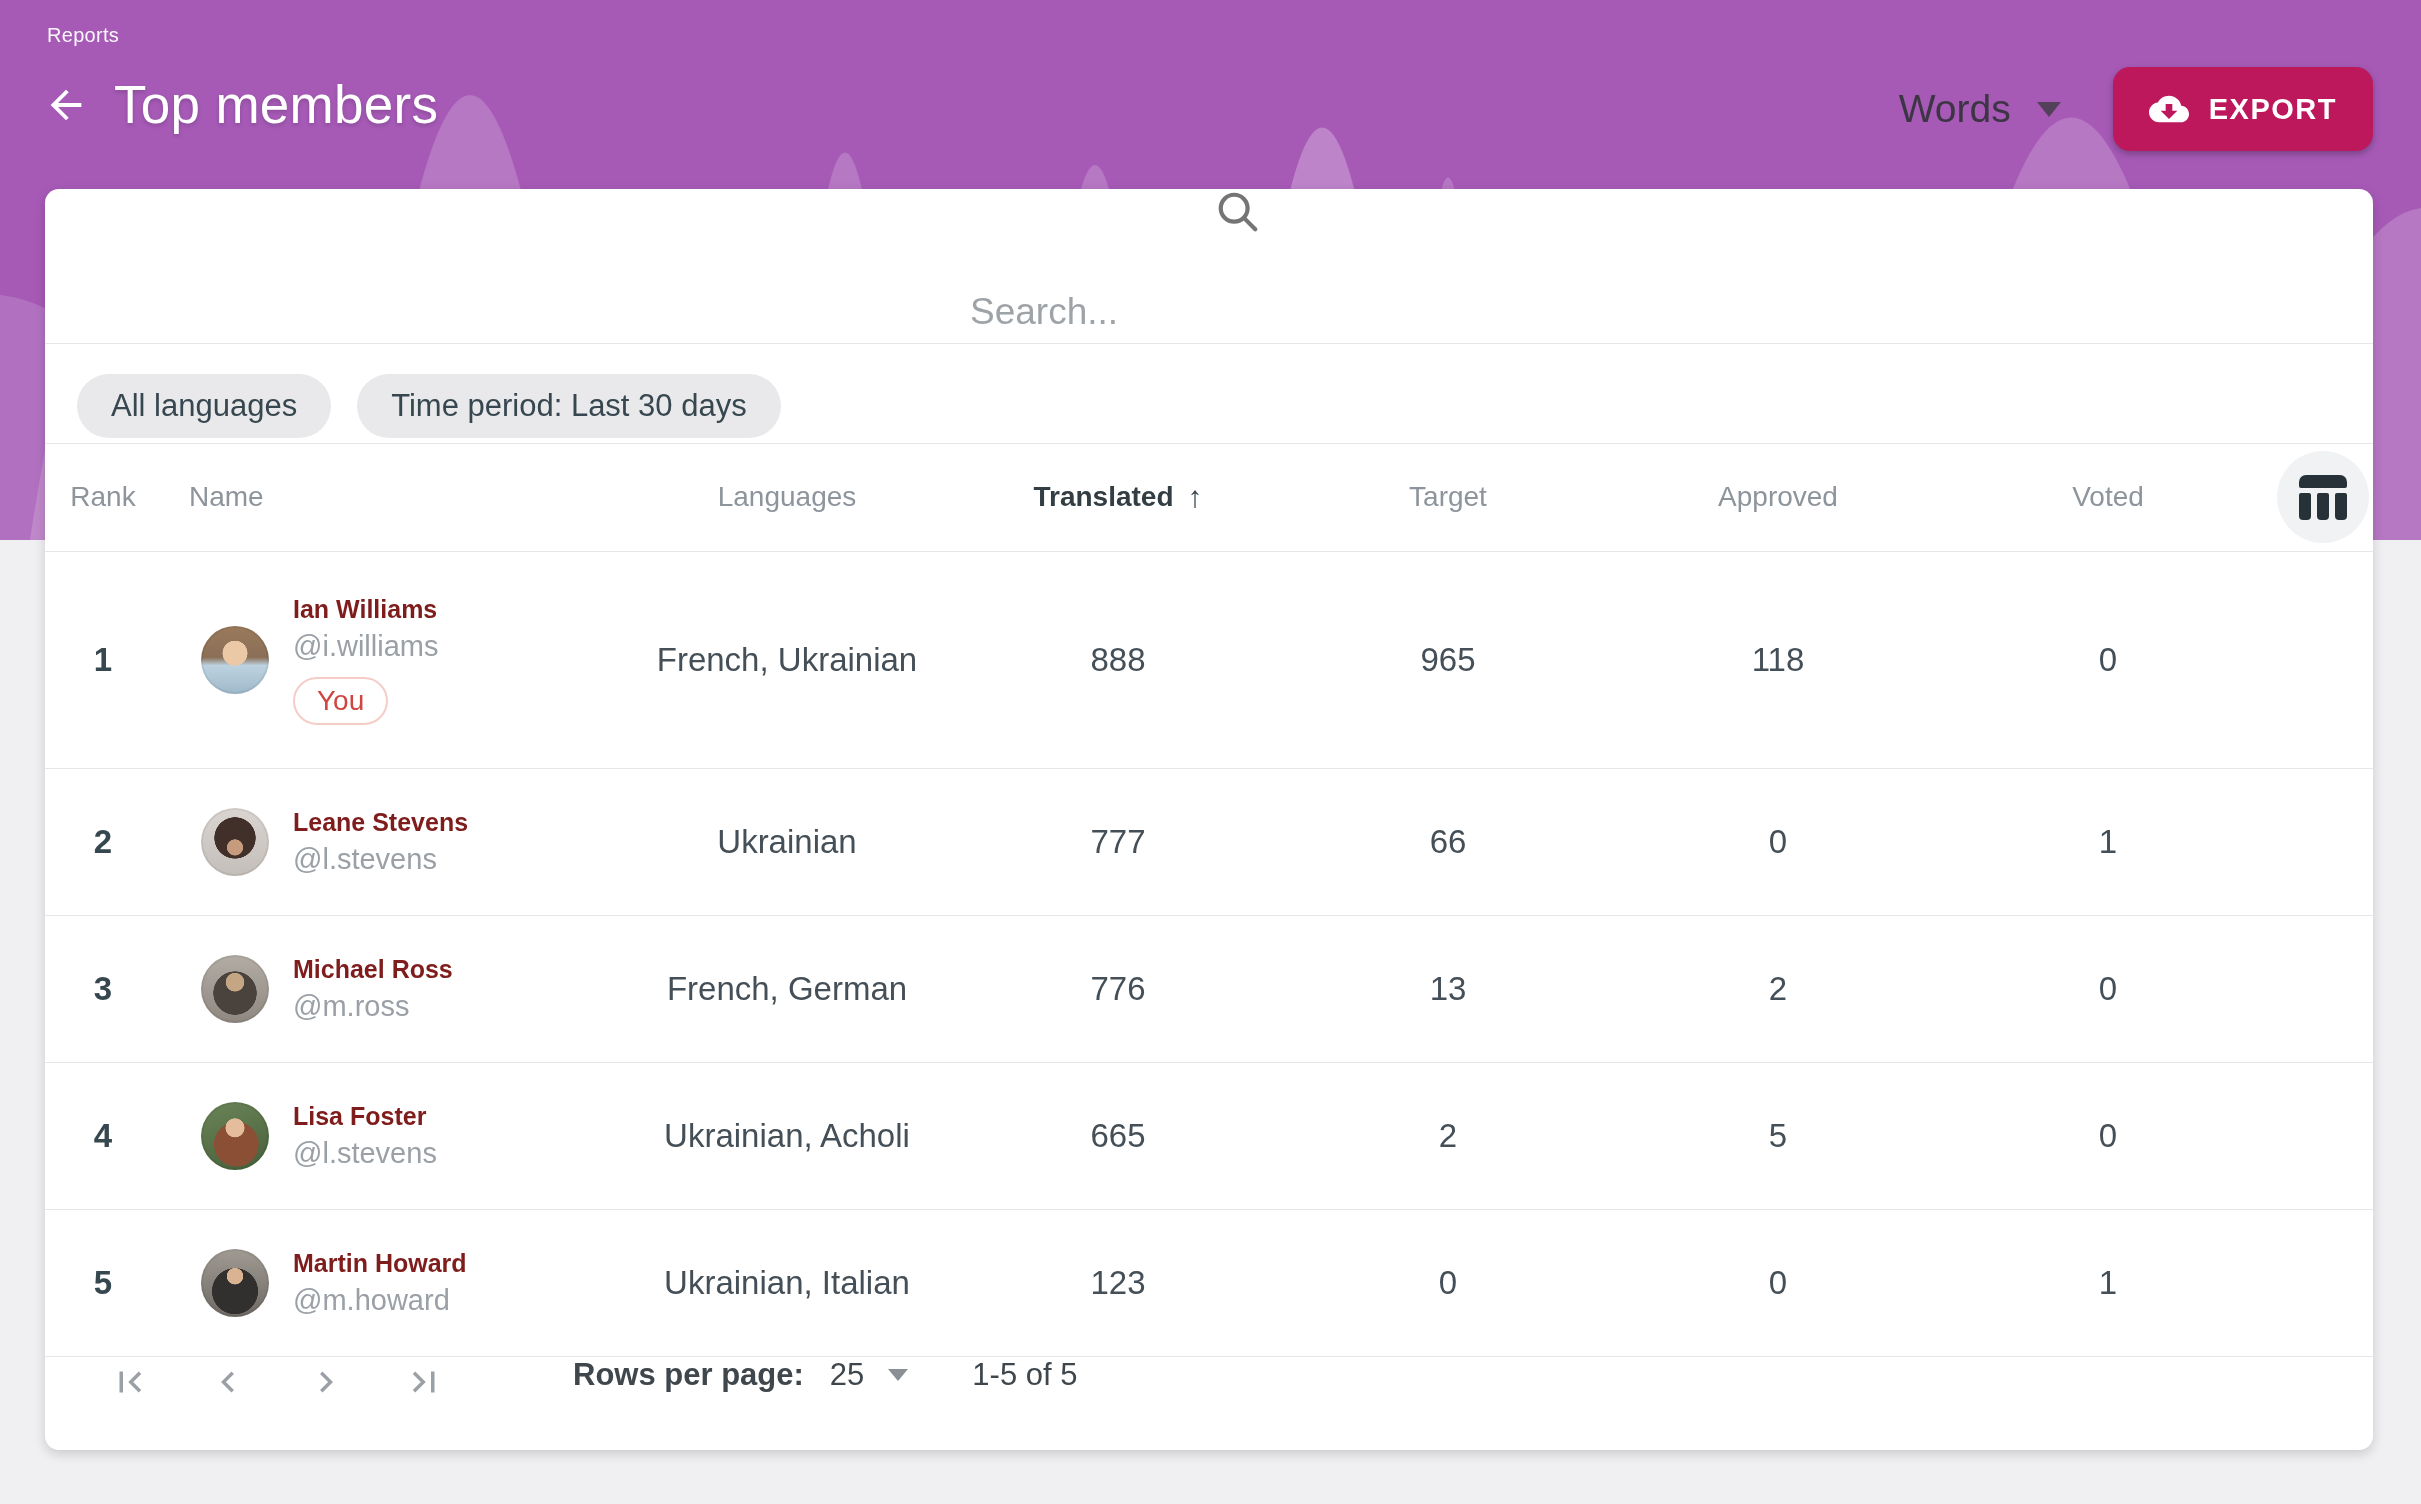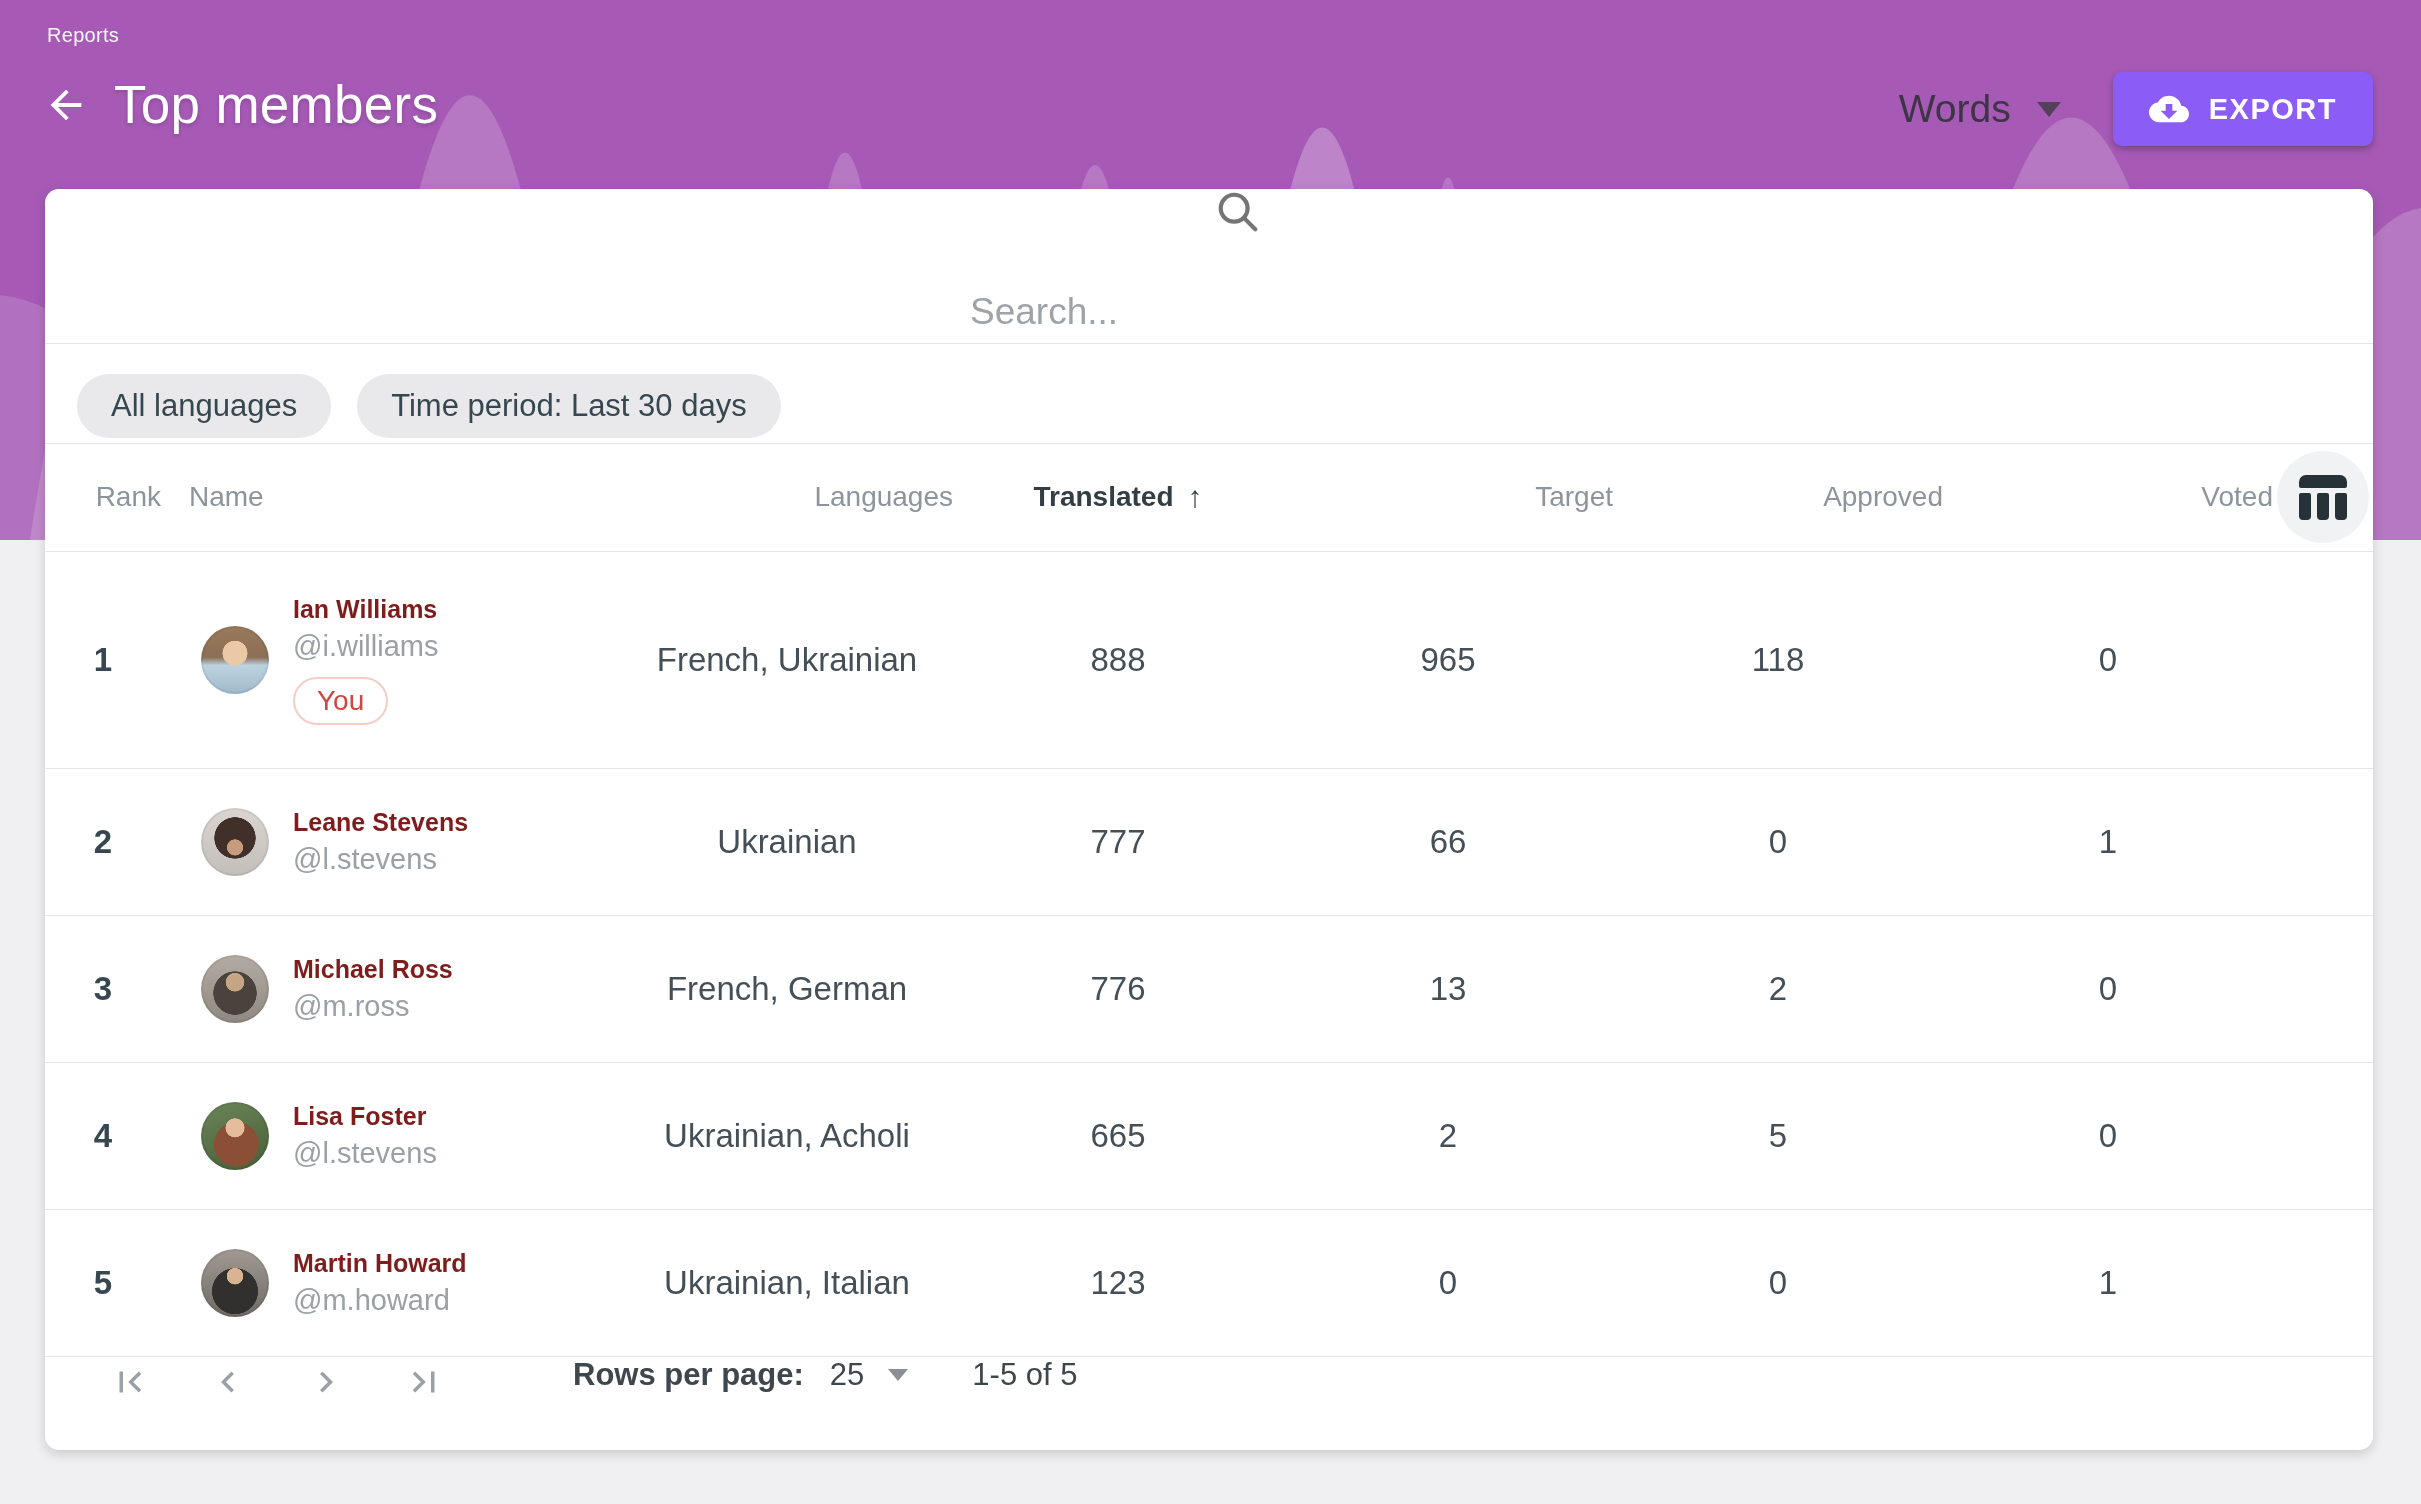--- a/index.html
+++ b/index.html
@@ -35,22 +35,22 @@
     position:absolute; top:70px; right:48px; height:78px;
     display:flex; align-items:center; gap:52px;
   }
   .unit-select { display:flex; align-items:center; gap:26px; cursor:pointer; }
   .unit-select .unit-label { font-size:39px; color:#3d3545; }
   .tri-down {
     width:0; height:0; border-left:12px solid transparent; border-right:12px solid transparent;
     border-top:15px solid #53415c;
   }
   .export-btn {
-    height:74px; padding:0 36px; border:none; border-radius:9px;
-    background:#8b5cf6; color:#ffffff; display:flex; align-items:center; gap:20px;
+    height:84px; padding:0 36px; border:none; border-radius:17px;
+    background:#be185d; color:#ffffff; display:flex; align-items:center; gap:20px;
     font-family:inherit; font-size:29px; font-weight:bold; letter-spacing:1.5px;
     box-shadow:0 3px 7px rgba(0,0,0,0.28); cursor:pointer;
   }
   .export-btn svg { width:40px; height:40px; fill:#ffffff; }
 
   
   .card {
     position:absolute; left:45px; top:189px; width:2328px; height:1261px;
     background:#ffffff; border-radius:14px;
     box-shadow:0 4px 12px rgba(0,0,0,0.16);
@@ -79,21 +79,21 @@
     display:flex; align-items:center; cursor:pointer; white-space:nowrap;margin-top:24px;
   }
 
   
   .grid {
     display:grid;
     grid-template-columns:130px 446px 332px 330px 330px 330px 330px 100px;
     align-items:center;
   }
   .thead { height:113px; border-bottom:1px solid #e6e6e9; }
-  .th { font-size:28px; color:#8d949b; text-align:right; }
+  .th { font-size:28px; color:#8d949b; text-align:center; }
   .th.left { text-align:left; }
   .th-rank { padding-right:14px; }
   .th-name { padding-left:14px; }
   .th-sorted { color:#323d44; font-weight:bold; display:flex; align-items:center; justify-content:center; gap:14px; cursor:pointer; }
   .sort-arrow { font-size:30px; color:#37474f; font-weight:normal; }
   .col-btn-wrap { display:flex; justify-content:center; }
   .columns-btn {
     width:92px; height:92px; border:none; border-radius:50%;
     background:#f1f2f4; cursor:pointer; display:flex; align-items:center; justify-content:center;
   }

